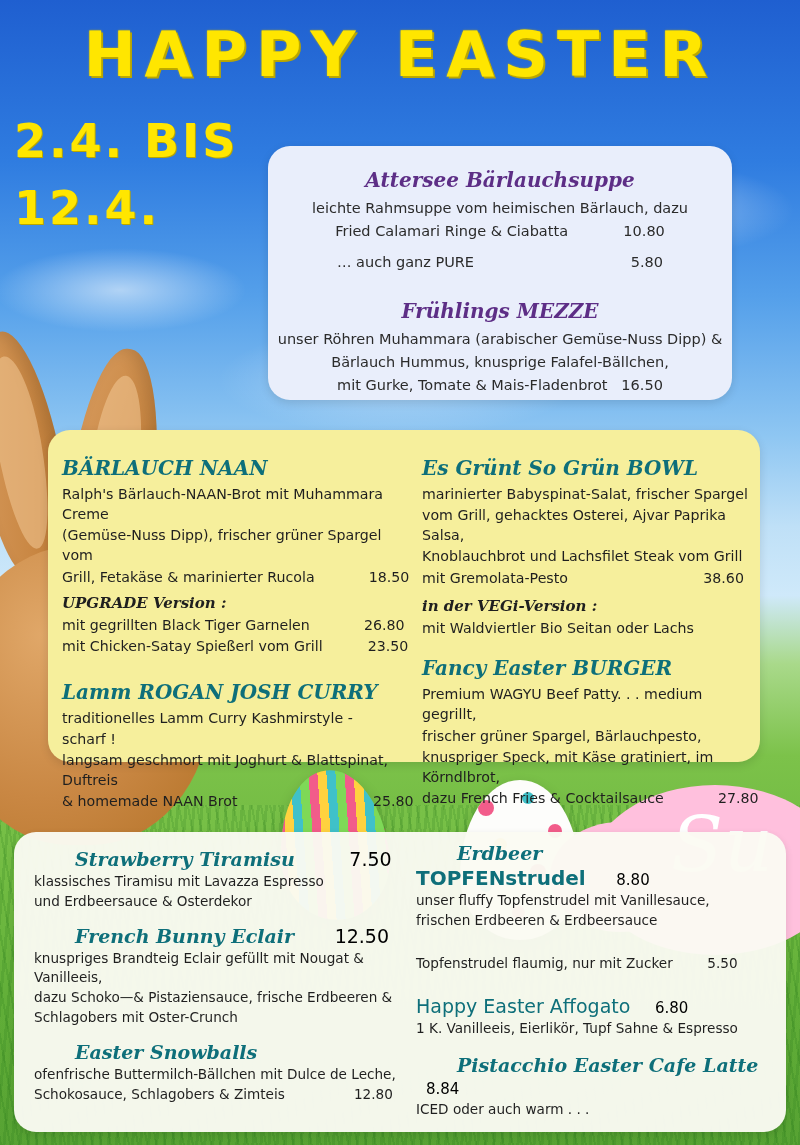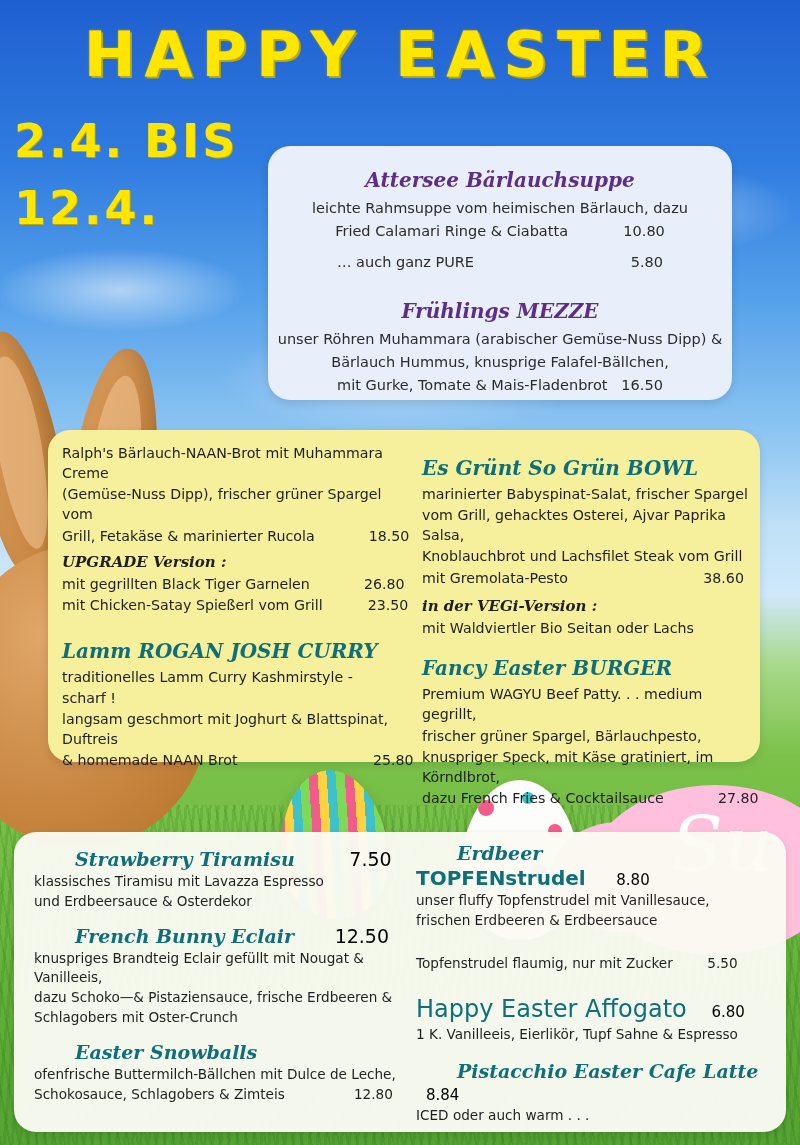--- a/index.html
+++ b/index.html
@@ -145,20 +145,21 @@
   <p class="rowline" style="margin-top:10px">… auch ganz PURE                                  5.80</p>
   <h2 class="h-serif purple" style="margin-top:26px">Frühlings MEZZE</h2>
   <p class="rowline">unser Röhren Muhammara (arabischer Gemüse-Nuss Dipp) &amp;</p>
   <p class="rowline">Bärlauch Hummus, knusprige Falafel-Bällchen,</p>
   <p class="rowline">mit Gurke, Tomate &amp; Mais-Fladenbrot   16.50</p>
 </div>
 
 <div class="card card-mid"></div>
 
 <div class="mid-col mid-left">
+  <h3 class="h-serif teal">BÄRLAUCH NAAN</h3>
   <p>Ralph's Bärlauch-NAAN-Brot mit Muhammara Creme</p>
   <p>(Gemüse-Nuss Dipp), frischer grüner Spargel vom</p>
   <p class="rowline">Grill, Fetakäse &amp; marinierter Rucola            18.50</p>
   <p class="it teal" style="font-size:15px;margin-top:6px">UPGRADE Version :</p>
   <p class="rowline">mit gegrillten Black Tiger Garnelen            26.80</p>
   <p class="rowline">mit Chicken-Satay Spießerl vom Grill          23.50</p>
 
   <h3 class="h-serif teal" style="margin-top:24px">Lamm  ROGAN JOSH CURRY</h3>
   <p>traditionelles Lamm Curry Kashmirstyle - scharf !</p>
   <p>langsam geschmort mit Joghurt &amp; Blattspinat, Duftreis</p>
@@ -212,21 +213,21 @@
   </h4>
   <h4 style="margin:0">
     <span class="teal" style="font-weight:bold;font-size:20px">TOPFENstrudel</span>
     <span class="pr" style="margin-left:24px;font-size:15px">8.80</span>
   </h4>
   <p>unser fluffy Topfenstrudel mit Vanillesauce,</p>
   <p>frischen Erdbeeren &amp; Erdbeersauce</p>
   <p class="rowline" style="margin-top:24px">Topfenstrudel flaumig, nur mit Zucker        5.50</p>
 
   <h4 style="margin-top:22px">
-    <span class="teal" style="font-weight:normal;font-size:24px">Happy Easter  Affogato</span>
+    <span class="teal" style="font-weight:normal;font-size:19px">Happy Easter  Affogato</span>
     <span class="pr" style="margin-left:18px;font-size:15px">6.80</span>
   </h4>
   <p>1 K. Vanilleeis, Eierlikör, Tupf Sahne &amp; Espresso</p>
 
   <h4 style="margin-top:16px">
     <span class="it teal">Pistacchio Easter Cafe Latte</span>
     <span class="pr" style="margin-left:10px;font-size:15px">8.84</span>
   </h4>
   <p>ICED  oder auch warm . . .</p>
 </div>

